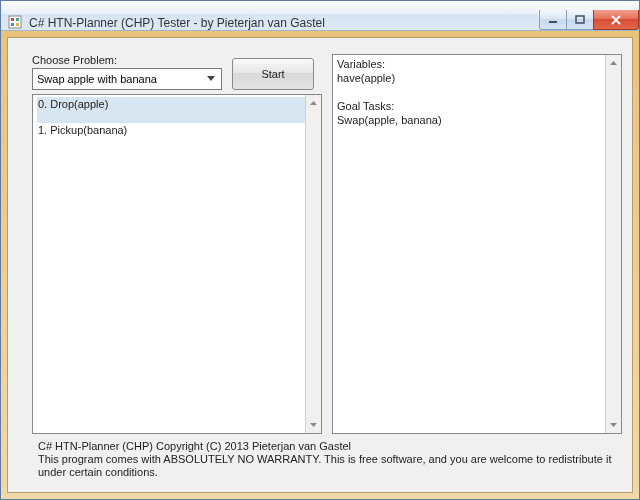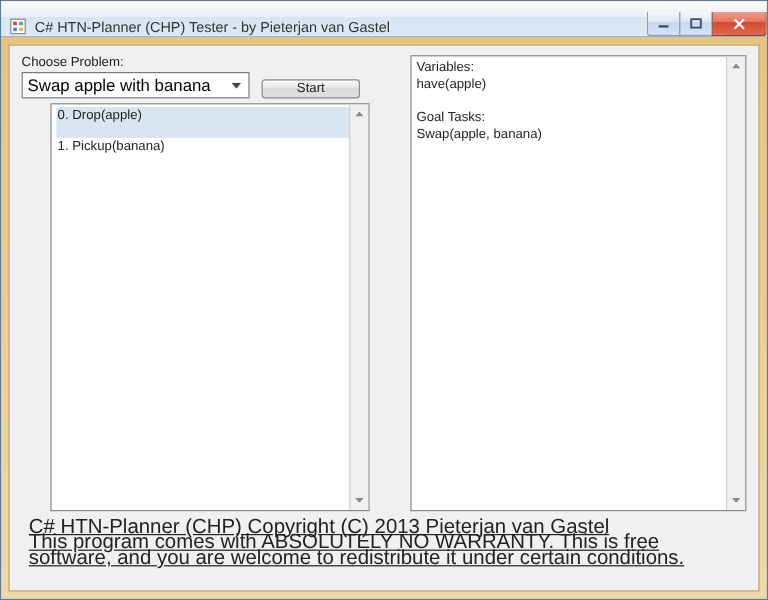--- a/index.html
+++ b/index.html
@@ -69,21 +69,22 @@
     border-color: #a03a28;
   }
   .win-btn svg { display: block; }
   .client {
     flex: 1;
     margin: 6px;
     border: 1px solid #b89b66;
     background: #f0f0f0;
     display: flex;
     flex-direction: column;
-    padding: 8px 10px 4px 10px;
+    padding: 8px 10px 4px 24px;
+    justify-content: center;
   }
   .top-row {
     display: flex;
     gap: 10px;
     height: 380px;
   }
   .left-col {
     width: 290px;
     display: flex;
     flex-direction: column;
@@ -106,53 +107,52 @@
   }
   .choose-col { display: flex; flex-direction: column; }
   .combo {
     width: 190px;
     height: 22px;
     border: 1px solid #7a7a7a;
     background: #fff;
     display: flex;
     align-items: center;
     padding: 0 2px 0 4px;
-    font-size: 14px;
+    font-size: 11px;
     cursor: pointer;
   }
   .combo-text { flex: 1; }
   .combo-arrow {
     width: 16px; height: 18px;
     display: flex; align-items: center; justify-content: center;
     color: #555;
   }
   .start-btn {
     width: 82px;
-    height: 16px;
+    height: 32px;
     border: 1px solid #8a8a8a;
     border-radius: 3px;
     background: linear-gradient(to bottom, #fafafa 0%, #e6e6e6 45%, #d8d8d8 46%, #e2e2e2 100%);
     font-size: 11px;
     cursor: pointer;
     display: flex;
     align-items: center;
     justify-content: center;
     color: #222;
   }
   .listbox, .textbox {
     flex: 1;
     border: 1px solid #828790;
     background: #fff;
     font-size: 11px;
     color: #222;
     padding: 2px 4px;
     overflow: hidden;
     position: relative;
     line-height: 14px;
-    margin-left: 24px;
   }
   .list-item {
     height: 26px;
     white-space: nowrap;
     padding: 0 1px;
   }
   .list-item.selected {
     background: #d8e6f2;
   }
   .scroll-track {
@@ -171,25 +171,24 @@
     justify-content: center;
     color: #606060;
     font-size: 8px;
   }
   .scroll-space { flex: 1; }
   .textbox-content {
     white-space: pre;
   }
   .footer {
     margin-top: 6px;
-    font-size: 17px;
+    font-size: 11px;
     color: #222;
     line-height: 13px;
     padding: 0 6px 2px 6px;
-    text-decoration: underline;
   }
 </style>
 </head>
 <body>
 
 <div class="window">
 
   <div class="titlebar">
     <span class="app-icon">
       <svg width="14" height="14" viewBox="0 0 14 14">

